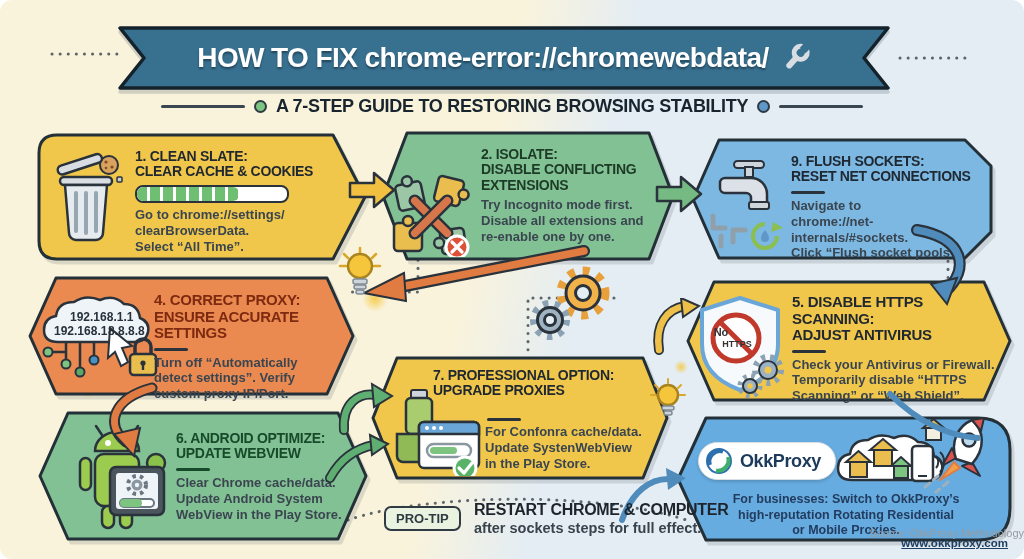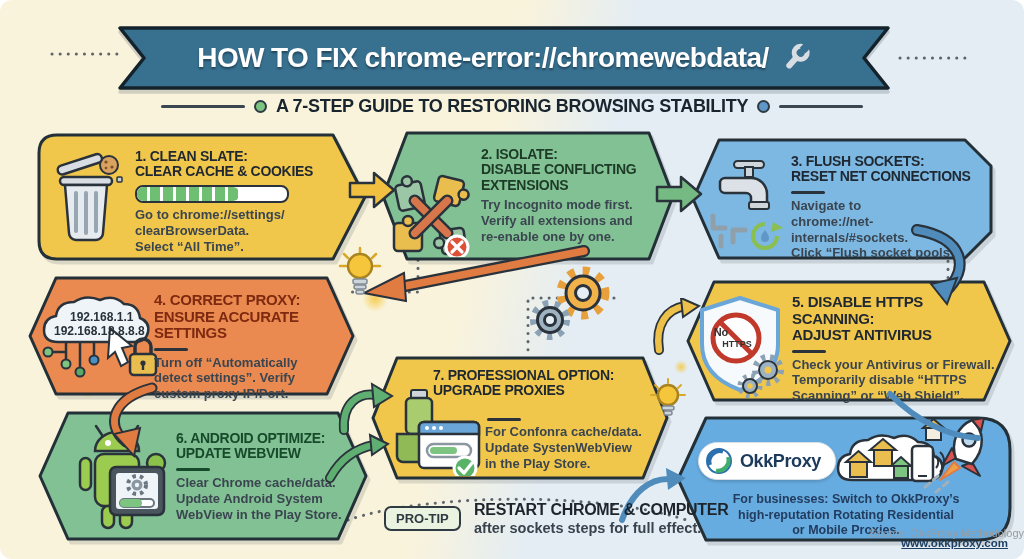--- a/index.html
+++ b/index.html
@@ -167,21 +167,21 @@
         <circle cx="66" cy="76" r="11" fill="#dd5138" stroke="#fff" stroke-width="3"></circle>
         <line x1="61" y1="71" x2="71" y2="81" stroke="#fff" stroke-width="3.2" stroke-linecap="round"></line>
         <line x1="71" y1="71" x2="61" y2="81" stroke="#fff" stroke-width="3.2" stroke-linecap="round"></line>
       </svg>
     </div>
     <div class="txt" style="left:100px;top:16px;right:12px;">
       <div class="s-title tc-dgreen">2. ISOLATE:
 DISABLE CONFLICTING
 EXTENSIONS</div>
       <div class="s-body">Try Incognito mode first.
-Verify all extensions and
+Disable all extensions and
 re-enable one by one.</div>
     </div>
   </div>
 
   <div class="step" style="left:691px;top:138px;width:302px;height:122px;">
     <svg class="shape" width="302" height="122" viewBox="0 0 302 122">
         <path d="M28,2 H274 L300,28 V94 L274,120 H28 L2,61 Z" fill="#7cb8e2" stroke="#233038" stroke-width="3" stroke-linejoin="round"></path>
       </svg>
     <div class="icon" style="left:16px;top:20px;">
       <svg width="80" height="96" viewBox="0 0 80 96">
@@ -191,21 +191,21 @@
         <rect x="42" y="44" width="20" height="7" rx="2" fill="#cfd6db" stroke="#2a333b" stroke-width="2"></rect>
         <polyline points="6,58 6,70 18,70" fill="none" stroke="#8fa0ab" stroke-width="5" stroke-linecap="round" stroke-linejoin="round"></polyline>
         <polyline points="26,84 26,72 38,72" fill="none" stroke="#8fa0ab" stroke-width="5" stroke-linecap="round" stroke-linejoin="round"></polyline>
         <polyline points="14,88 14,78" fill="none" stroke="#8fa0ab" stroke-width="5" stroke-linecap="round"></polyline>
         <circle cx="58" cy="78" r="12" fill="none" stroke="#8bbf4f" stroke-width="4" stroke-dasharray="56 20"></circle>
         <polygon points="66,64 76,70 64,74" fill="#8bbf4f"></polygon>
         <path d="M58,72 c3,4 4,6 4,8 a4 4 0 1 1 -8 0 c0,-2 1,-4 4,-8 Z" fill="#5f98c8"></path>
       </svg>
     </div>
     <div class="txt" style="left:100px;top:16px;right:10px;">
-      <div class="s-title">3. FLUSH SOCKETS:
+      <div class="s-title">9. FLUSH SOCKETS:
 RESET NET CONNECTIONS</div>
       <div class="title-dash"></div>
       <div class="s-body">Navigate to
 chrome://net-internals/#sockets.
 Click “Flush socket pools”.</div>
     </div>
   </div>
 
   <div class="step" style="left:28px;top:276px;width:327px;height:120px;">
     <svg class="shape" width="327" height="120" viewBox="0 0 327 120">

